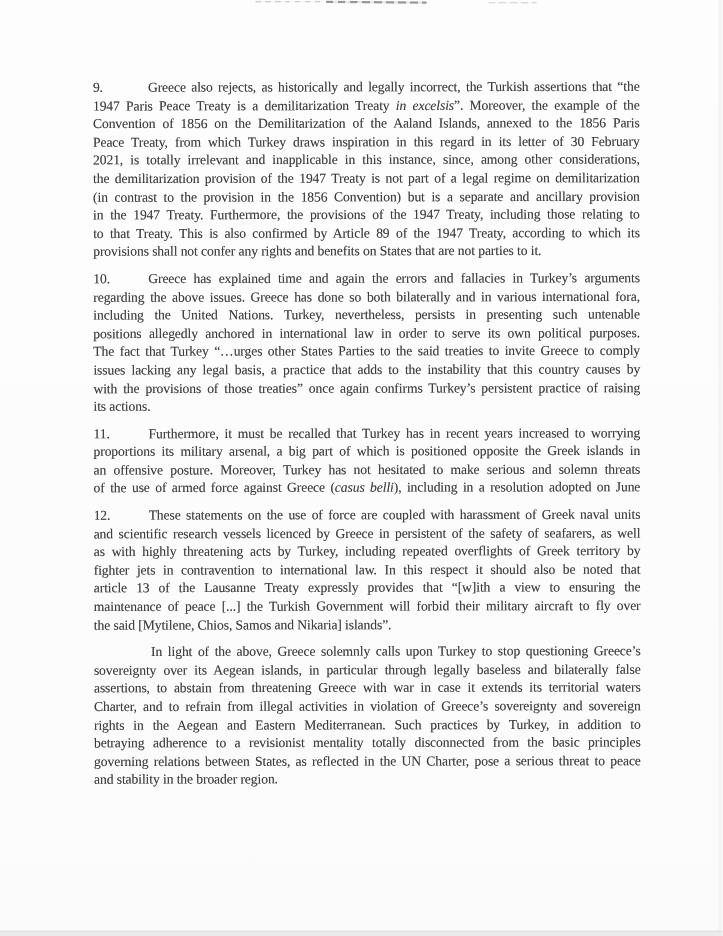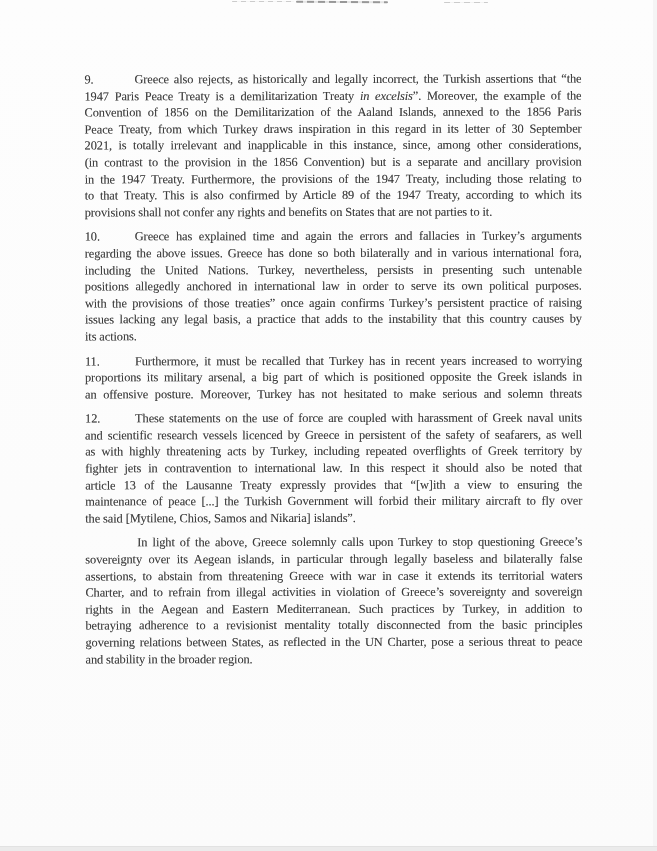--- a/index.html
+++ b/index.html
@@ -86,40 +86,43 @@
 <div class="page">
   <div class="smudge smudge-1"></div>
   <div class="smudge smudge-2"></div>
   <div class="smudge smudge-3"></div>
 
   <div class="doc">
       <div class="paragraph">
         <div class="line"><span class="para-number">9.</span>Greece also rejects, as historically and legally incorrect, the Turkish assertions that “the</div>
         <div class="line">1947 Paris Peace Treaty is a demilitarization Treaty <em>in excelsis</em>”. Moreover, the example of the</div>
         <div class="line">Convention of 1856 on the Demilitarization of the Aaland Islands, annexed to the 1856 Paris</div>
-        <div class="line">Peace Treaty, from which Turkey draws inspiration in this regard in its letter of 30 September</div>
+        <div class="line">Peace Treaty, from which Turkey draws inspiration in this regard in its letter of 30 February</div>
         <div class="line">2021, is totally irrelevant and inapplicable in this instance, since, among other considerations,</div>
+        <div class="line">the demilitarization provision of the 1947 Treaty is not part of a legal regime on demilitarization</div>
         <div class="line">(in contrast to the provision in the 1856 Convention) but is a separate and ancillary provision</div>
         <div class="line">in the 1947 Treaty. Furthermore, the provisions of the 1947 Treaty, including those relating to</div>
         <div class="line">to that Treaty.  This is also confirmed by Article 89 of the 1947 Treaty, according to which its</div>
         <div class="line last">provisions shall not confer any rights and benefits on States that are not parties to it.</div>
       </div>
       <div class="paragraph">
         <div class="line"><span class="para-number">10.</span>Greece has explained time and again the errors and fallacies in Turkey’s arguments</div>
         <div class="line">regarding the above issues. Greece has done so both bilaterally and in various international fora,</div>
         <div class="line">including the United Nations. Turkey, nevertheless, persists in presenting such untenable</div>
         <div class="line">positions allegedly anchored in international law in order to serve its own political purposes.</div>
+        <div class="line">The fact that Turkey “…urges other States Parties to the said treaties to invite Greece to comply</div>
+        <div class="line">issues lacking any legal basis, a practice that adds to the instability that this country causes by</div>
         <div class="line">with the provisions of those treaties” once again confirms Turkey’s persistent practice of raising</div>
-        <div class="line">issues lacking any legal basis, a practice that adds to the instability that this country causes by</div>
         <div class="line last">its actions.</div>
       </div>
       <div class="paragraph">
         <div class="line"><span class="para-number">11.</span>Furthermore, it must be recalled that Turkey has in recent years increased to worrying</div>
         <div class="line">proportions its military arsenal, a big part of which is positioned opposite the Greek islands in</div>
         <div class="line">an offensive posture. Moreover, Turkey has not hesitated to make serious and solemn threats</div>
+        <div class="line">of the use of armed force against Greece (<em>casus belli</em>), including in a resolution adopted on June</div>
       </div>
       <div class="paragraph">
         <div class="line"><span class="para-number">12.</span>These statements on the use of force are coupled with harassment of Greek naval units</div>
         <div class="line">and scientific research vessels licenced by Greece in persistent of the safety of seafarers, as well</div>
         <div class="line">as with highly threatening acts by Turkey, including repeated overflights of Greek territory by</div>
         <div class="line">fighter jets in contravention to international law. In this respect it should also be noted that</div>
         <div class="line">article 13 of the Lausanne Treaty expressly provides that “[w]ith a view to ensuring the</div>
         <div class="line">maintenance of peace [...] the Turkish Government will forbid their military aircraft to fly over</div>
         <div class="line last">the said [Mytilene, Chios, Samos and Nikaria] islands”.</div>
       </div>

